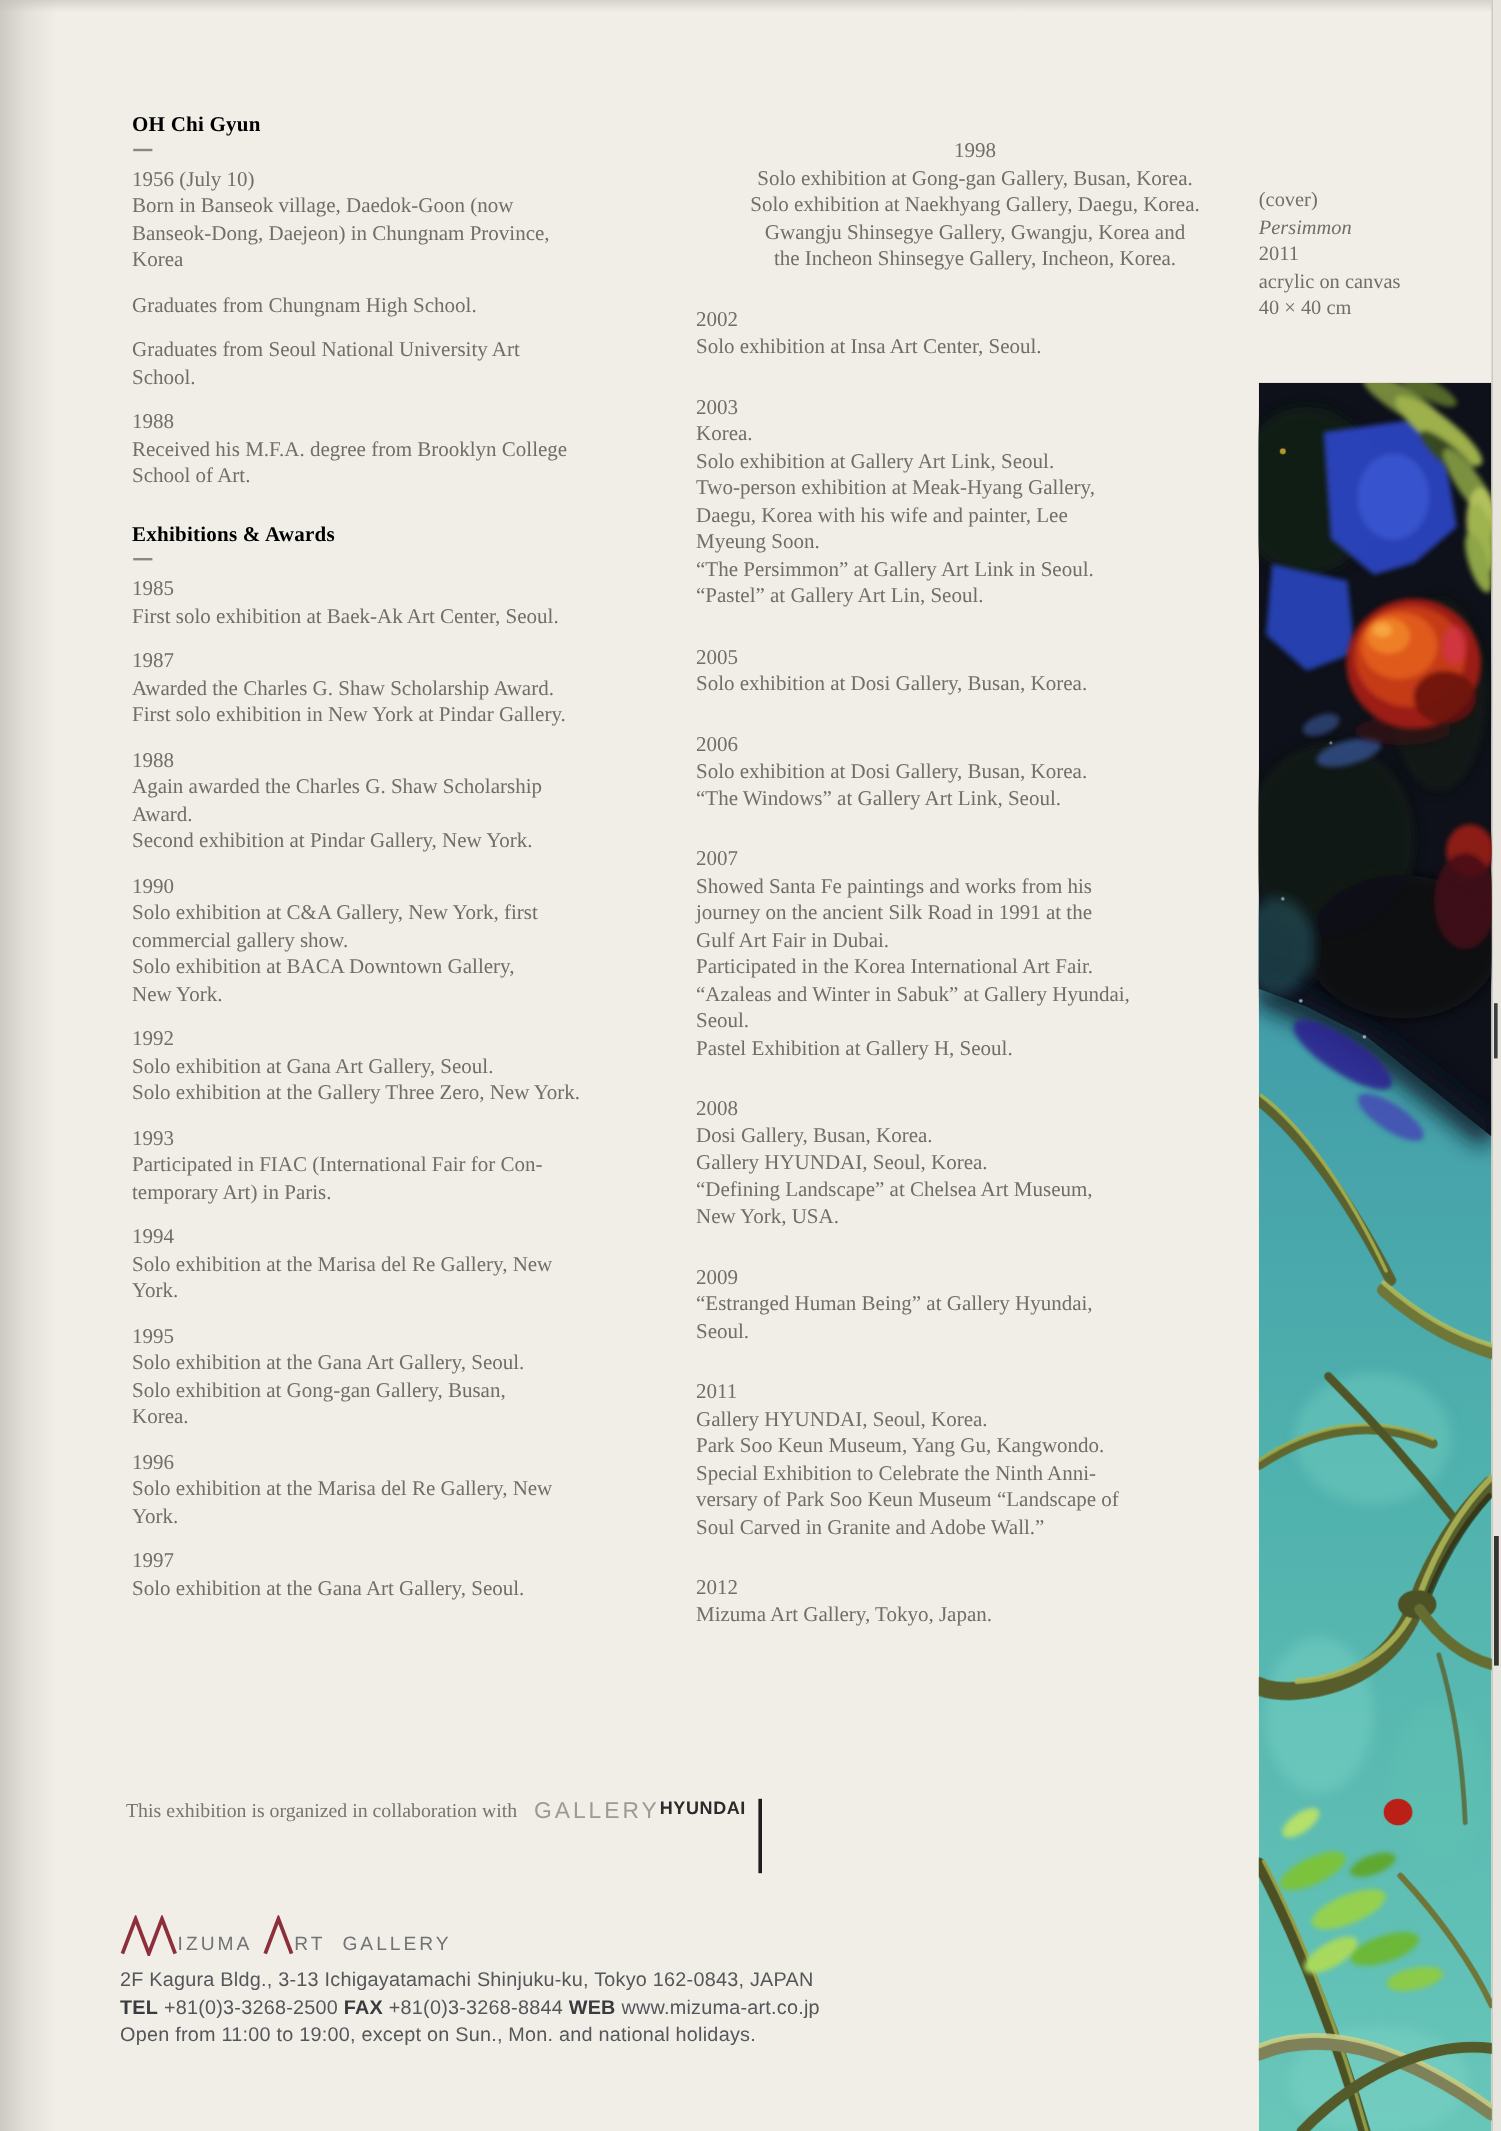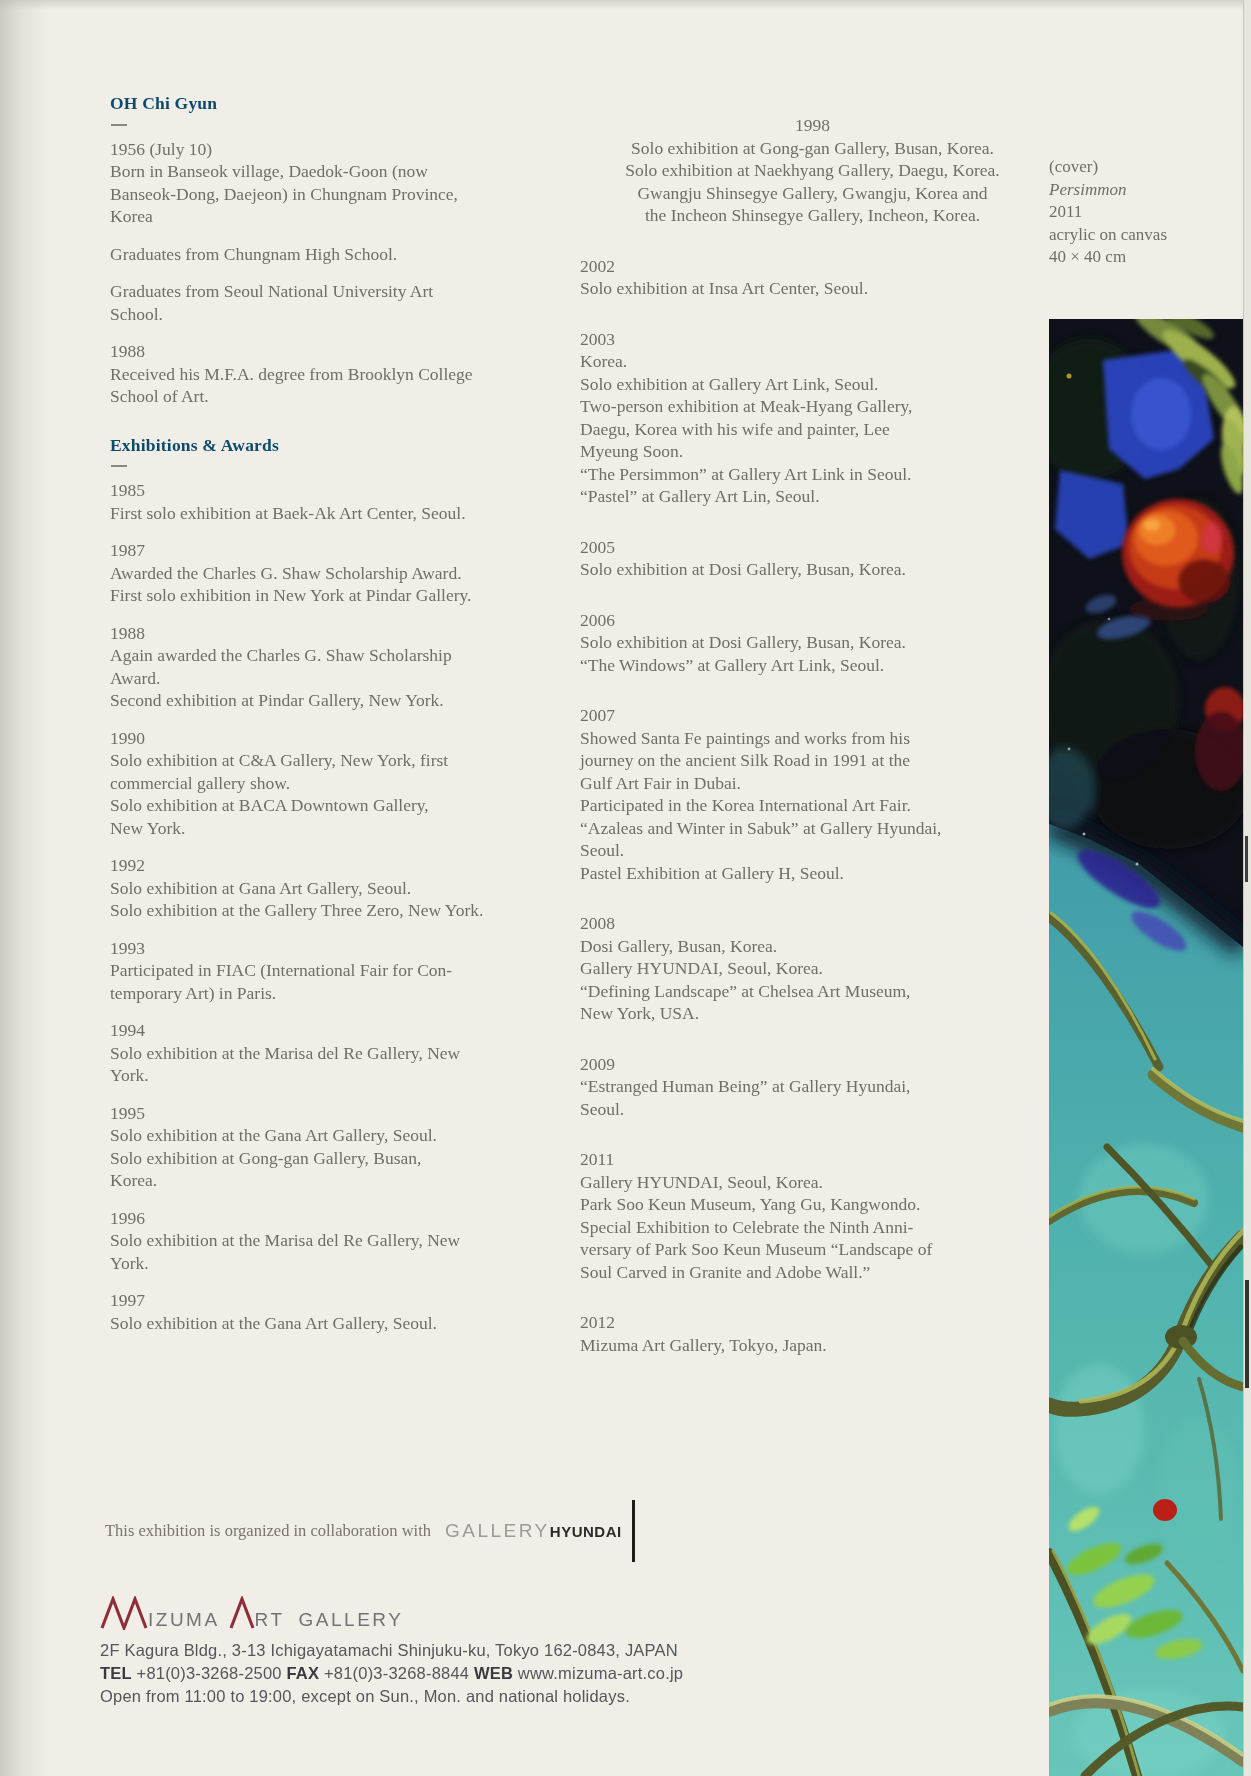--- a/index.html
+++ b/index.html
@@ -15,50 +15,50 @@
   }
   .edge-top {
     position:absolute; left:0; right:0; top:0; height:10px;
     background:linear-gradient(to bottom, rgba(190,188,180,.55), rgba(240,238,231,0));
     pointer-events:none;
   }
   .col { position:absolute; top:92px; font-size:17.5px; line-height:22.5px; color:#716e67; }
   .col-left  { left:110px; width:455px; }
   .col-right { left:580px; width:465px; }
   .line, .year { white-space:nowrap; }
-  .bio-name, .section-title { font-weight:bold; color:#0c4a6e; letter-spacing:.2px; }
+  .bio-name, .section-title { font-weight:bold; color:#000000; letter-spacing:.2px; }
   .section-title { margin-top:26px; }
   .rule { width:16px; border-top:2px solid #8b887f; margin:9px 0 2px 1px; }
   .col-left  .list .entry { margin-top:15px; }
   .col-left  .list .entry:first-child { margin-top:12px; }
   .col-right .list .entry { margin-top:28px; }
   .col-right .list .entry:first-child { margin-top:22px;text-align:center; }
 
   .cover-caption { position:absolute; left:1049px; top:156px; font-size:17px; line-height:22.5px; color:#716e67; }
   .cover-title { font-style:italic; }
 
   .collab {
     position:absolute; left:105px; top:1499px; height:64px;
-    display:flex; align-items:center;
+    display:flex; align-items:flex-start;
   }
   .collab-text { font-size:16.5px; color:#79756e; }
   .collab-gallery {
     font-family:"Liberation Sans", sans-serif; font-size:19px;
     color:#9b9a96; letter-spacing:2.5px; margin-left:14px;
   }
   .collab-hyundai {
     font-family:"Liberation Sans", sans-serif; font-size:15px; font-weight:bold;
     color:#2b2b29; letter-spacing:.5px;
   }
   .collab-bar { width:3px; height:62px; background:#1d1d1b; margin-left:10px; }
 
   .mizuma { position:absolute; left:100px; top:1596px; font-family:"Liberation Sans", sans-serif; }
   .mz-logo { display:flex; align-items:flex-end; height:34px; color:#737376; }
   .mz-glyph { display:block; }
-  .mz-letters { font-size:19px; letter-spacing:2.5px; line-height:1; padding-bottom:1px;margin-top:32px; }
+  .mz-letters { font-size:16px; letter-spacing:2.5px; line-height:1; padding-bottom:1px;margin-top:32px; }
   .mz-sp { width:9px; }
   .mz-sp-wide { width:14px; }
   .mz-contact { margin-top:9px; font-size:16.5px; line-height:23px; color:#55565a; letter-spacing:.2px; }
   .mz-contact b { color:#3a3b3f; font-weight:bold; }
 
   .painting { position:absolute; left:1049px; top:319px; width:194px; height:1457px; }
   .painting svg { display:block; width:100%; height:100%; }
   .page-edge-right { position:absolute; left:1243px; top:0; bottom:0; width:8px; background:#e7e5de; }
   .edge-hairline { position:absolute; left:1243px; top:0; bottom:0; width:1px; background:#c6c4bd; }
   .edge-seg1 { position:absolute; left:1245px; top:836px; width:3px; height:46px; background:#3a3d42; }

